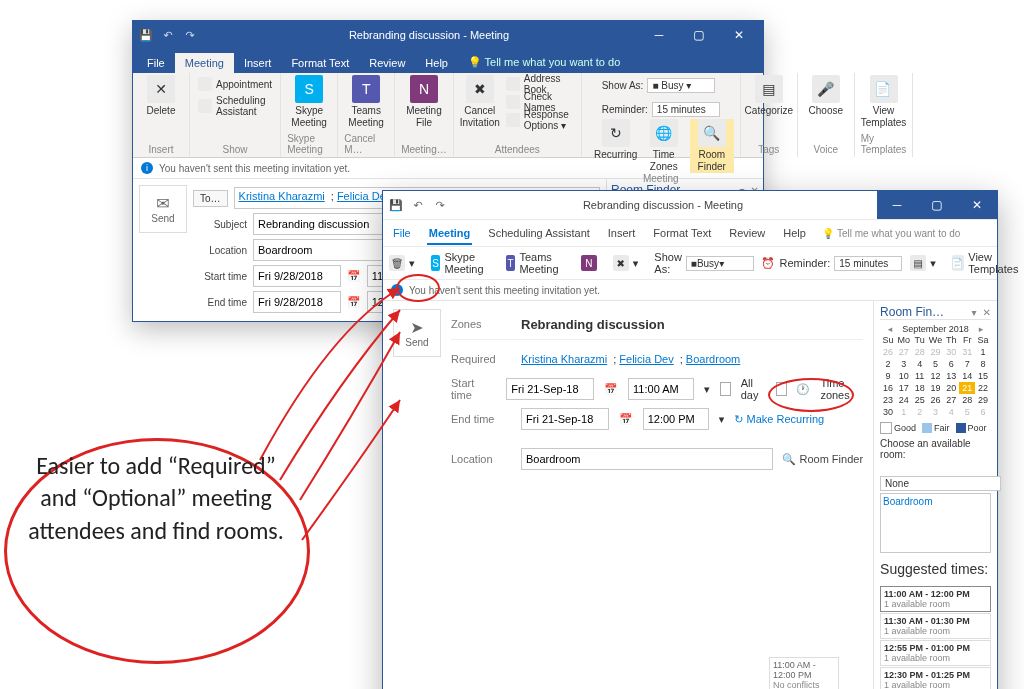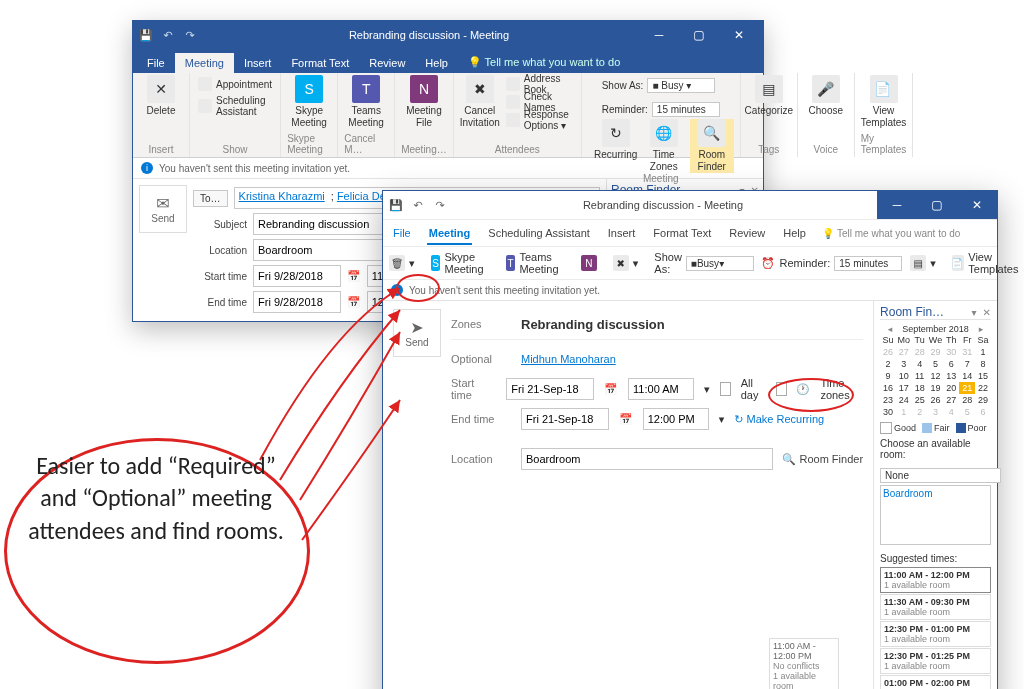--- a/index.html
+++ b/index.html
@@ -71,21 +71,21 @@
 .title-text{font-weight:600;font-size:13px;color:#333}
 .attendee{color:#0078d4;text-decoration:underline;margin-right:6px}
 .send-btn{display:flex;flex-direction:column;align-items:center;border:1px solid #ddd;width:46px;height:46px;justify-content:center;font-size:10px;color:#666}
 .send-btn .ic{font-size:16px}
 .new-roomfinder{width:136px;border-left:1px solid #e3e3e3;padding:4px 6px;font-size:10px}
 .rf-legend{display:flex;gap:6px;font-size:9px;margin:4px 0}
 .lg{display:flex;align-items:center;gap:2px}
 .lg .sw{width:10px;height:10px}
 .roombox{border:1px solid #c8c8c8;height:54px;background:#fff;margin-top:2px;padding:2px;font-size:10px}
 .suggested{margin-top:8px}
-.suggested-head{font-size:10px;color:#333;margin-bottom:3px}
+.suggested-head{font-size:14px;color:#333;margin-bottom:9px}
 .sug-list{display:flex;flex-direction:column}
 .sug-item{border:1px solid #ddd;padding:2px 3px;font-size:9px;margin-bottom:1px;background:#fff}
 .sug-item .t{font-weight:bold}
 .sug-item .s{color:#888}
 .sug-item.sel{background:#fff;border:1px solid #888}
 .phantom{border:1px solid #ddd;padding:2px 3px;font-size:9px;margin-bottom:2px;background:#fff;color:#666;width:62px;position:absolute;right:158px;bottom:10px}
 
 
 .annot-text-wrap{position:absolute;top:450px;left:16px;width:280px;text-align:center;font-family:Calibri, "Segoe UI";font-size:24px;color:#222;line-height:1.35}
 .annot{position:absolute;top:0;left:0;width:1024px;height:689px;pointer-events:none}
@@ -454,22 +454,26 @@
         <div class="send-btn">
             <div class="ic">➤</div>
             <span>Send</span>
           </div>
         <div style="flex:1">
           <div class="nrow titlebar">
               <span class="lab">Zones</span>
               <span class="title-text">Rebranding discussion</span>
             </div>
           <div class="nrow">
-              <span class="lab">Optional</span>
-            <div><span class="attendee">Midhun Manoharan</span></div>
+              <span class="lab">Required</span>
+            <div>
+              <span class="attendee">Kristina Kharazmi</span>;
+              <span class="attendee">Felicia Dev</span>;
+              <span class="attendee">Boardroom</span>
+            </div>
           </div>
           <div class="nrow"><span class="lab">Start time</span>
             <input class="inp dt" value="Fri 21-Sep-18" style=""> <span>📅</span>
             <input class="inp tm" value="11:00 AM" style=""> ▾
             <span class="chk"></span> <span>All day</span>
             <span class="chk"></span> 🕐 <span>Time zones</span>
           </div>
           <div class="nrow"><span class="lab">End time</span>
             <input class="inp dt" value="Fri 21-Sep-18" style=""> <span>📅</span>
             <input class="inp tm" value="12:00 PM" style=""> ▾
@@ -579,35 +583,35 @@
         <span class="lg">
             <span class="sw" style="background:#9cc3e8"></span>
             <span>Fair</span>
           </span>
         <span class="lg">
             <span class="sw" style="background:#2b579a"></span>
             <span>Poor</span>
           </span>
       </div>
       <div>Choose an available room:</div>
-      <div class="mini-sel" style="width:100%;margin-top:8px">None</div>
+      <div class="mini-sel" style="width:100%;margin-top:16px">None</div>
       <div class="roombox"><span style="color:#0078d4">Boardroom</span></div>
       <div class="suggested">
         <div class="suggested-head">Suggested times:</div>
         <div class="sug-list">
           <div class="sug-item sel">
               <div class="t">11:00 AM - 12:00 PM</div>
               <div class="s">1 available room</div>
             </div>
           <div class="sug-item">
-              <div class="t">11:30 AM - 09:30 PM</div>
+              <div class="t">11:30 AM - 01:30 PM</div>
               <div class="s">1 available room</div>
             </div>
           <div class="sug-item">
-              <div class="t">12:30 PM - 01:00 PM</div>
+              <div class="t">12:55 PM - 01:00 PM</div>
               <div class="s">1 available room</div>
             </div>
           <div class="sug-item">
               <div class="t">12:30 PM - 01:25 PM</div>
               <div class="s">1 available room</div>
             </div>
           <div class="sug-item">
               <div class="t">01:00 PM - 02:00 PM</div>
               <div class="s">1 available room</div>
             </div>

